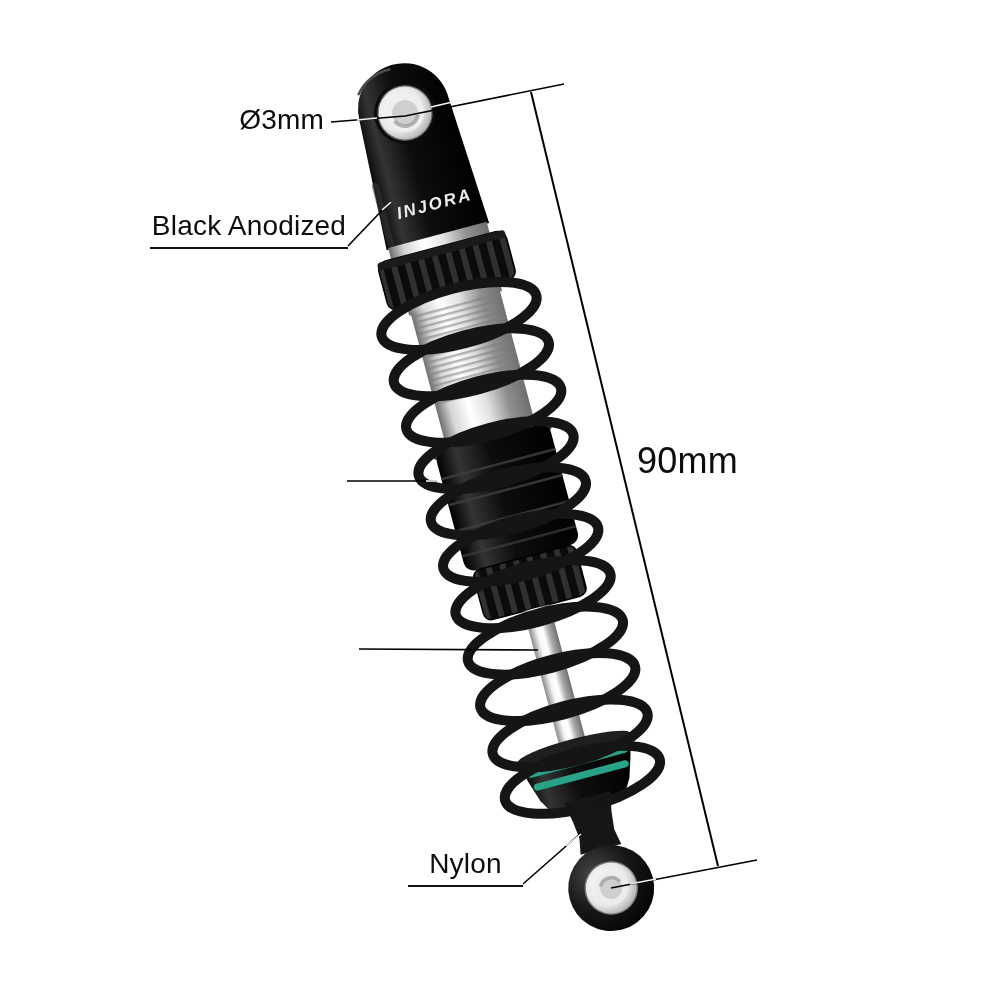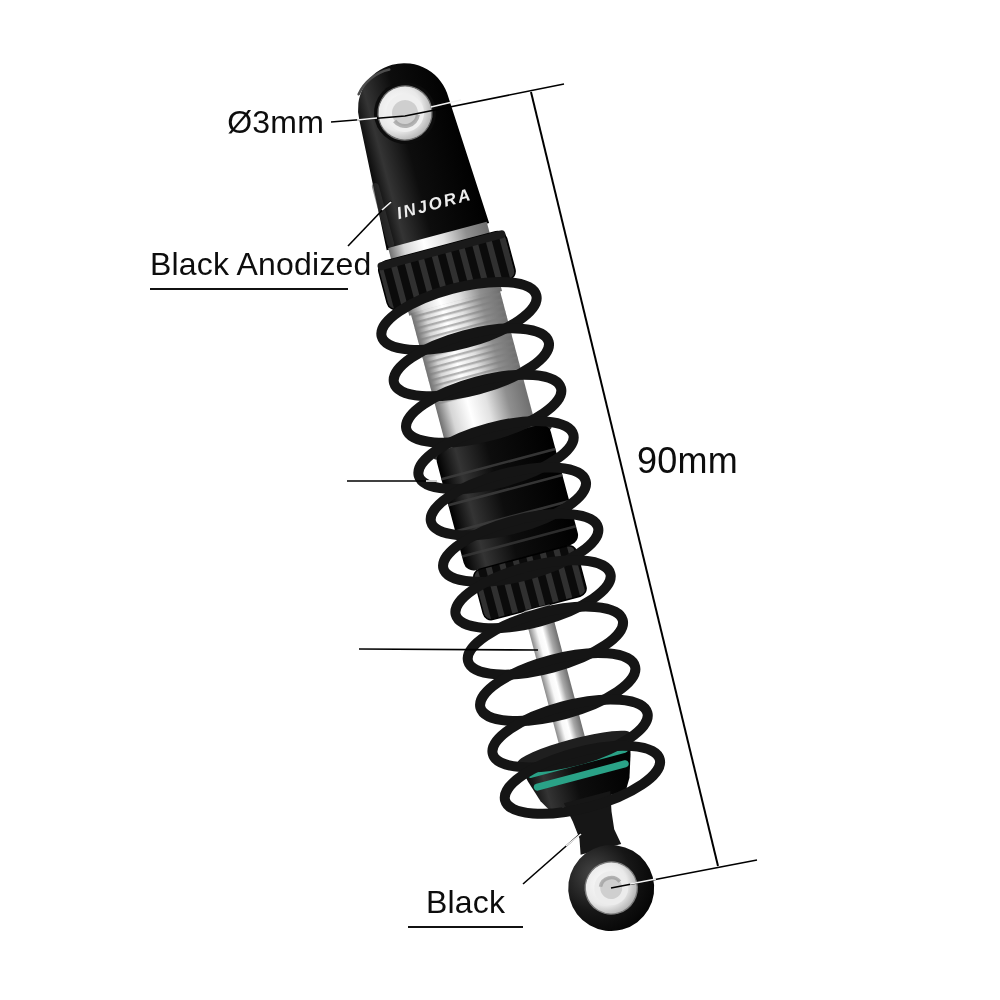--- a/index.html
+++ b/index.html
@@ -1,22 +1,22 @@
 <!DOCTYPE html>
 <html><head>
 <meta charset="utf-8">
 <style>
   html,body{margin:0;padding:0;background:#fff;}
   .stage{position:relative;width:1000px;height:1000px;background:#ffffff;
          font-family:"Liberation Sans",sans-serif;overflow:hidden;}
   .stage svg{position:absolute;left:0;top:0;}
-  .label{position:absolute;color:#0d0d0d;font-size:32px;line-height:1.15;
+  .label{position:absolute;color:#0d0d0d;font-size:28px;line-height:1.15;
          white-space:nowrap;letter-spacing:.2px;}
   .ra{text-align:right;}
-  .ctr{text-align:center;margin-top:36px;}
+  .ctr{text-align:center;}
   .ul{border-bottom:2px solid #111;padding-bottom:5px;}
   .dim{font-size:36px;}
   #lbl-eyelet{left:204px;top:104px;width:120px;}
   #lbl-finish{left:150px;top:210px;width:198px;}
   #lbl-body{left:205px;top:463px;width:135px;}
   #lbl-shaft{left:205px;top:633px;width:147px;}
   #lbl-nylon{left:408px;top:848px;width:115px;}
   #lbl-length{left:637px;top:440px;}
 </style>
 </head>
@@ -170,16 +170,16 @@
       </g>
     </g>
   </svg>
 
   <div class="label ra" id="lbl-eyelet">Ø3mm</div>
 
   <div class="label ctr ul" id="lbl-finish">Black Anodized</div>
 
 
 
-  <div class="label ctr ul" id="lbl-nylon">Black</div>
+  <div class="label ctr ul" id="lbl-nylon">Nylon</div>
 
   <div class="label dim" id="lbl-length">90mm</div>
 </div>
 
 </body></html>

